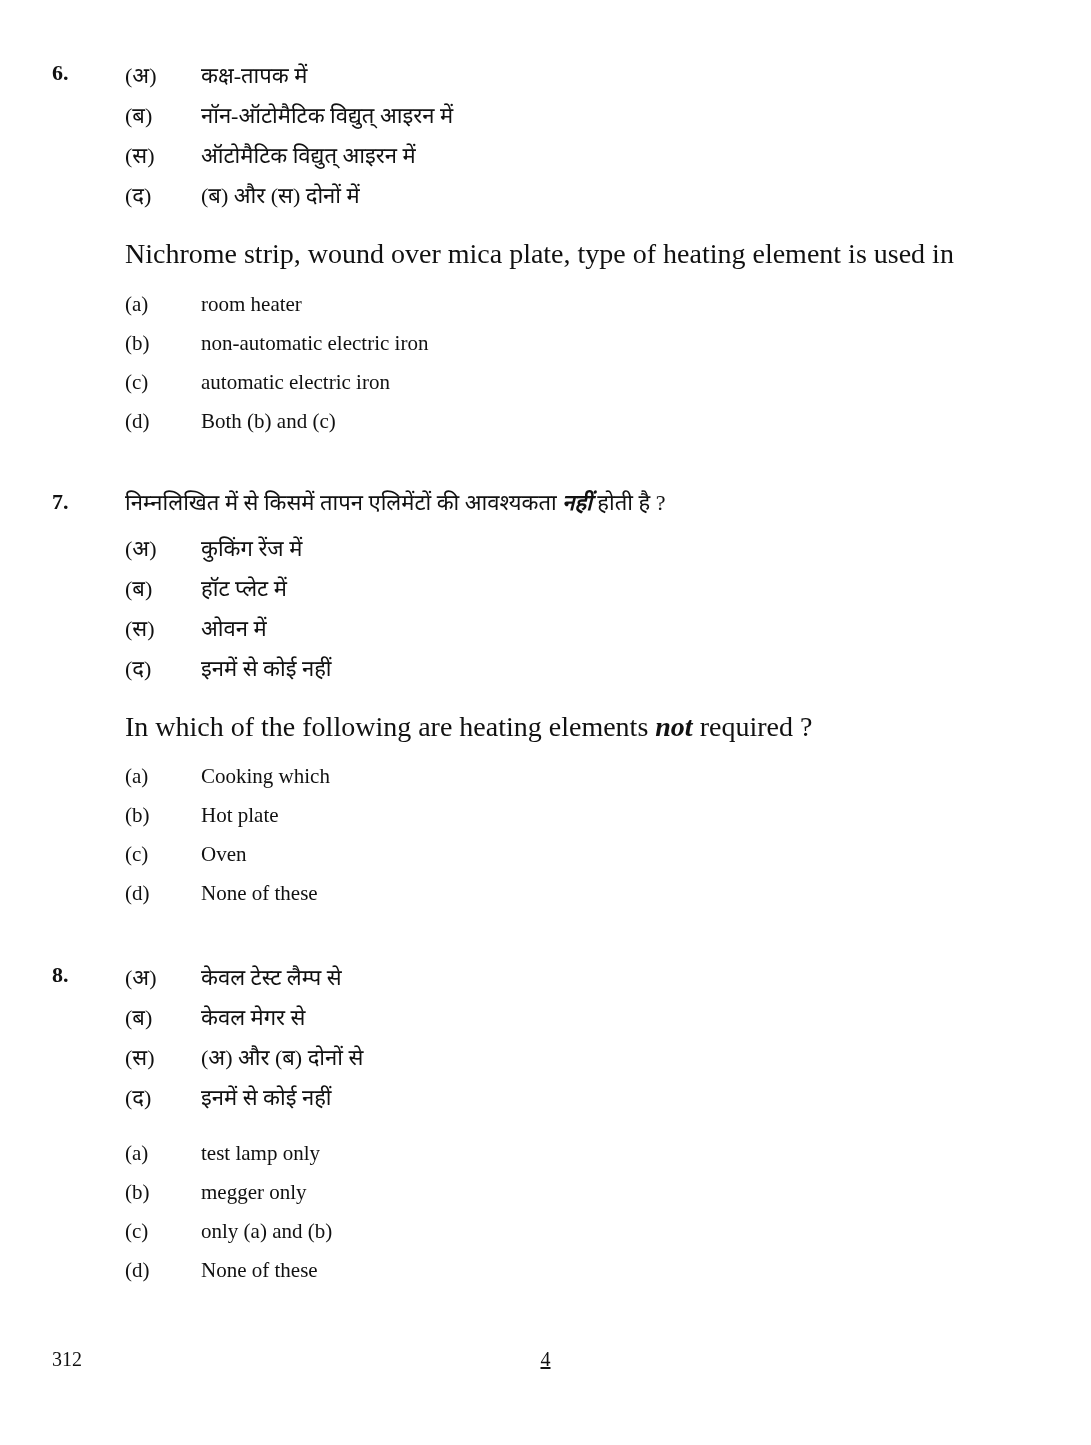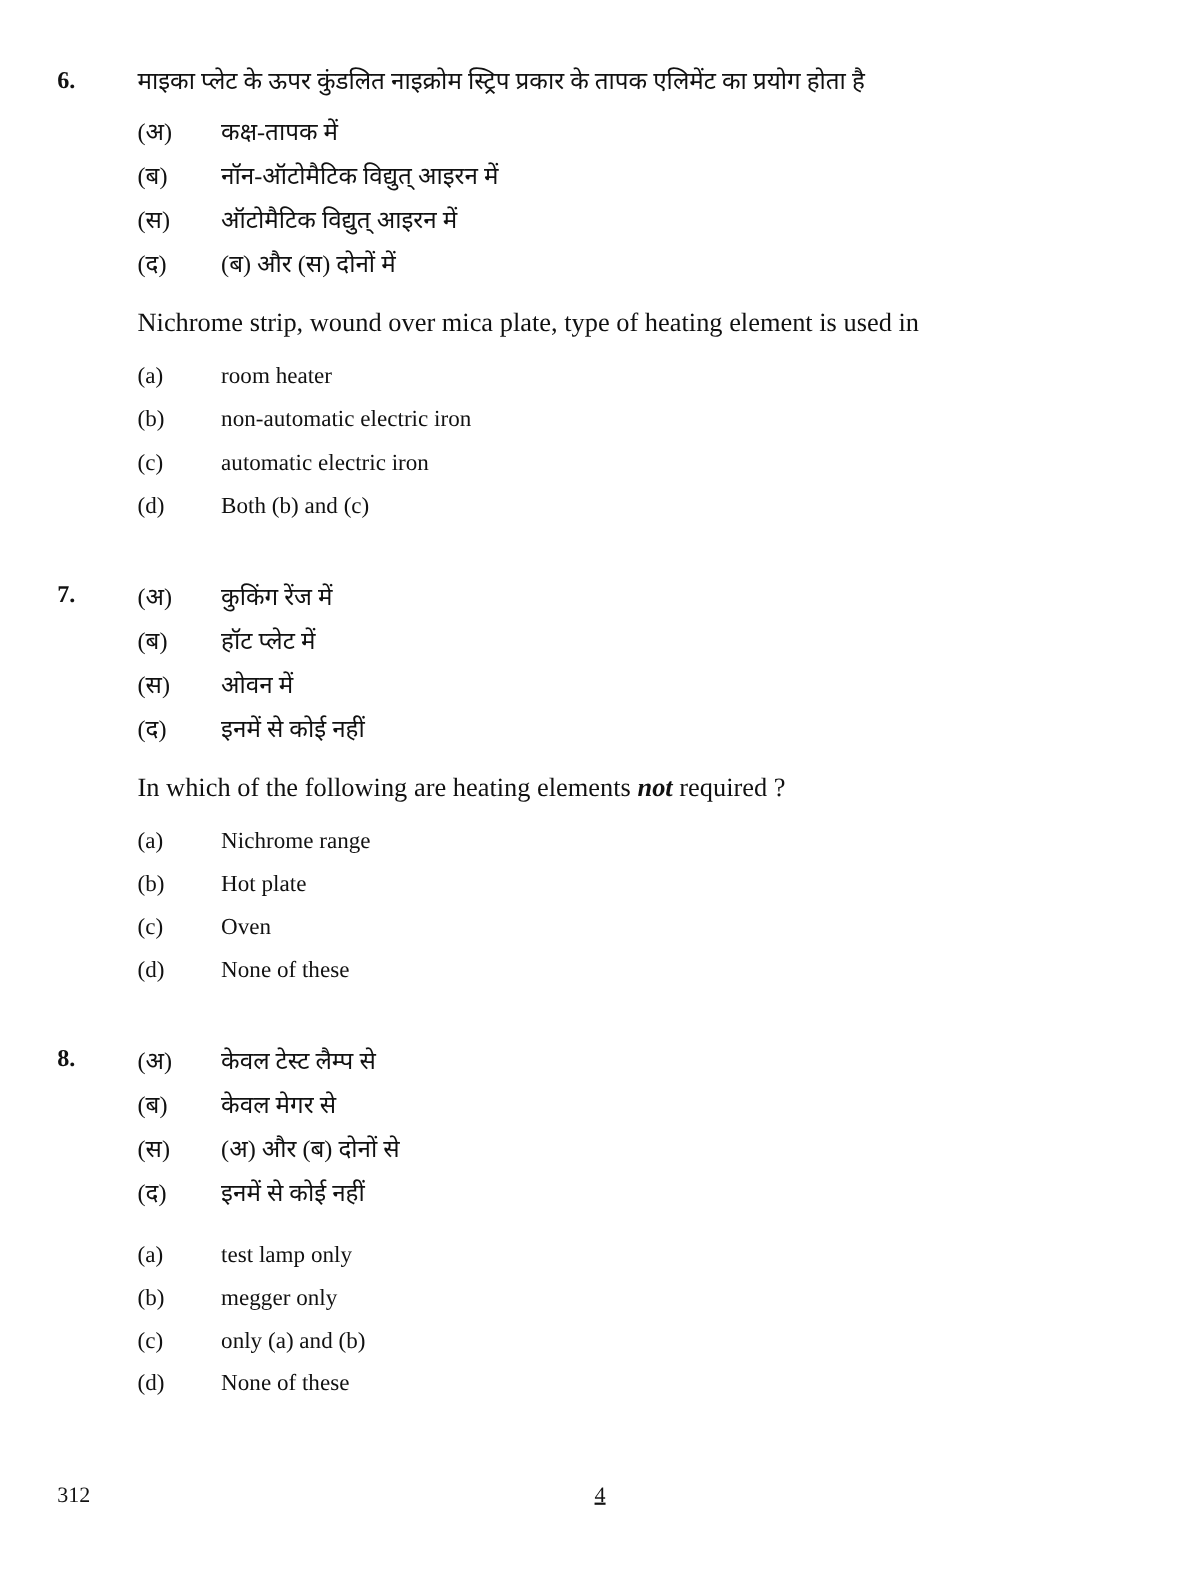--- a/index.html
+++ b/index.html
@@ -22,21 +22,21 @@
   }
   .qnum {
     width: 73px;
     flex-shrink: 0;
     font-weight: bold;
     font-size: 22px;
     line-height: 1.5;
   }
   .qbody { flex: 1; }
   .qtext {
-    font-size: 24px;
+    font-size: 28px;
     line-height: 1.55;
     margin: 1px 0 9px 0;
   }
   .qtext.hindi { font-size: 22px; }
   .opts {
     list-style: none;
     margin: 0 0 16px 0;
   }
   .opt {
     display: flex;
@@ -69,21 +69,20 @@
   }
 </style>
 </head>
 <body>
 
 <div class="content">
 
   <section class="question">
     <div class="qnum">6.</div>
     <div class="qbody">
-      <p class="qtext hindi"><span>माइका प्लेट के ऊपर कुंडलित नाइक्रोम स्ट्रिप प्रकार के तापक एलिमेंट का प्रयोग होता है</span><span class="embi"></span><span></span></p>
       <ul class="opts">
         <li class="opt hindi">
             <span class="olabel">(अ)</span>
             <span class="otext">कक्ष-तापक में</span>
           </li>
         <li class="opt hindi">
             <span class="olabel">(ब)</span>
             <span class="otext">नॉन-ऑटोमैटिक विद्युत् आइरन में</span>
           </li>
         <li class="opt hindi">
@@ -113,20 +112,21 @@
             <span class="olabel">(d)</span>
             <span class="otext">Both (b) and (c)</span>
           </li>
       </ul>
     </div>
   </section>
 
   <section class="question">
     <div class="qnum">7.</div>
     <div class="qbody">
+      <p class="qtext hindi"><span>निम्नलिखित में से किसमें तापन एलिमेंटों की आवश्यकता </span><span class="embi">नहीं</span><span> होती है ?</span></p>
       <ul class="opts">
         <li class="opt hindi">
             <span class="olabel">(अ)</span>
             <span class="otext">कुकिंग रेंज में</span>
           </li>
         <li class="opt hindi">
             <span class="olabel">(ब)</span>
             <span class="otext">हॉट प्लेट में</span>
           </li>
         <li class="opt hindi">
@@ -135,21 +135,21 @@
           </li>
         <li class="opt hindi">
             <span class="olabel">(द)</span>
             <span class="otext">इनमें से कोई नहीं</span>
           </li>
       </ul>
       <p class="qtext"><span>In which of the following are heating elements </span><span class="embi">not</span><span> required ?</span></p>
       <ul class="opts">
         <li class="opt">
             <span class="olabel">(a)</span>
-            <span class="otext">Nichrome range</span>
+            <span class="otext">Cooking which</span>
           </li>
         <li class="opt">
             <span class="olabel">(b)</span>
             <span class="otext">Hot plate</span>
           </li>
         <li class="opt">
             <span class="olabel">(c)</span>
             <span class="otext">Oven</span>
           </li>
         <li class="opt">

